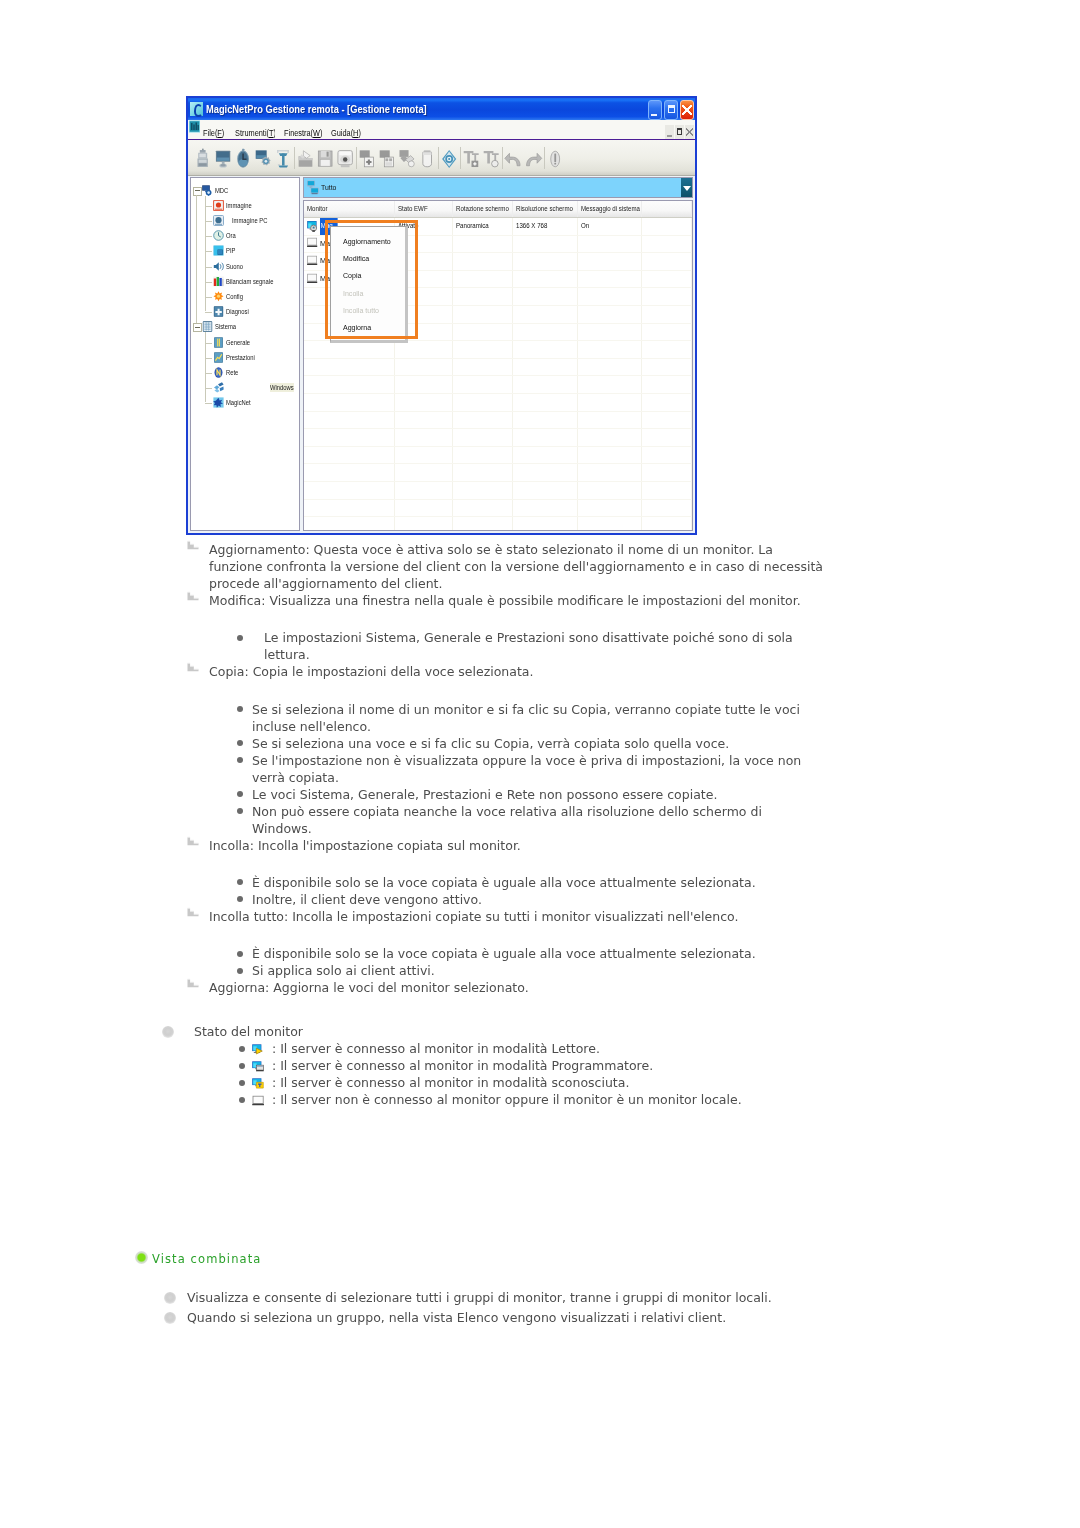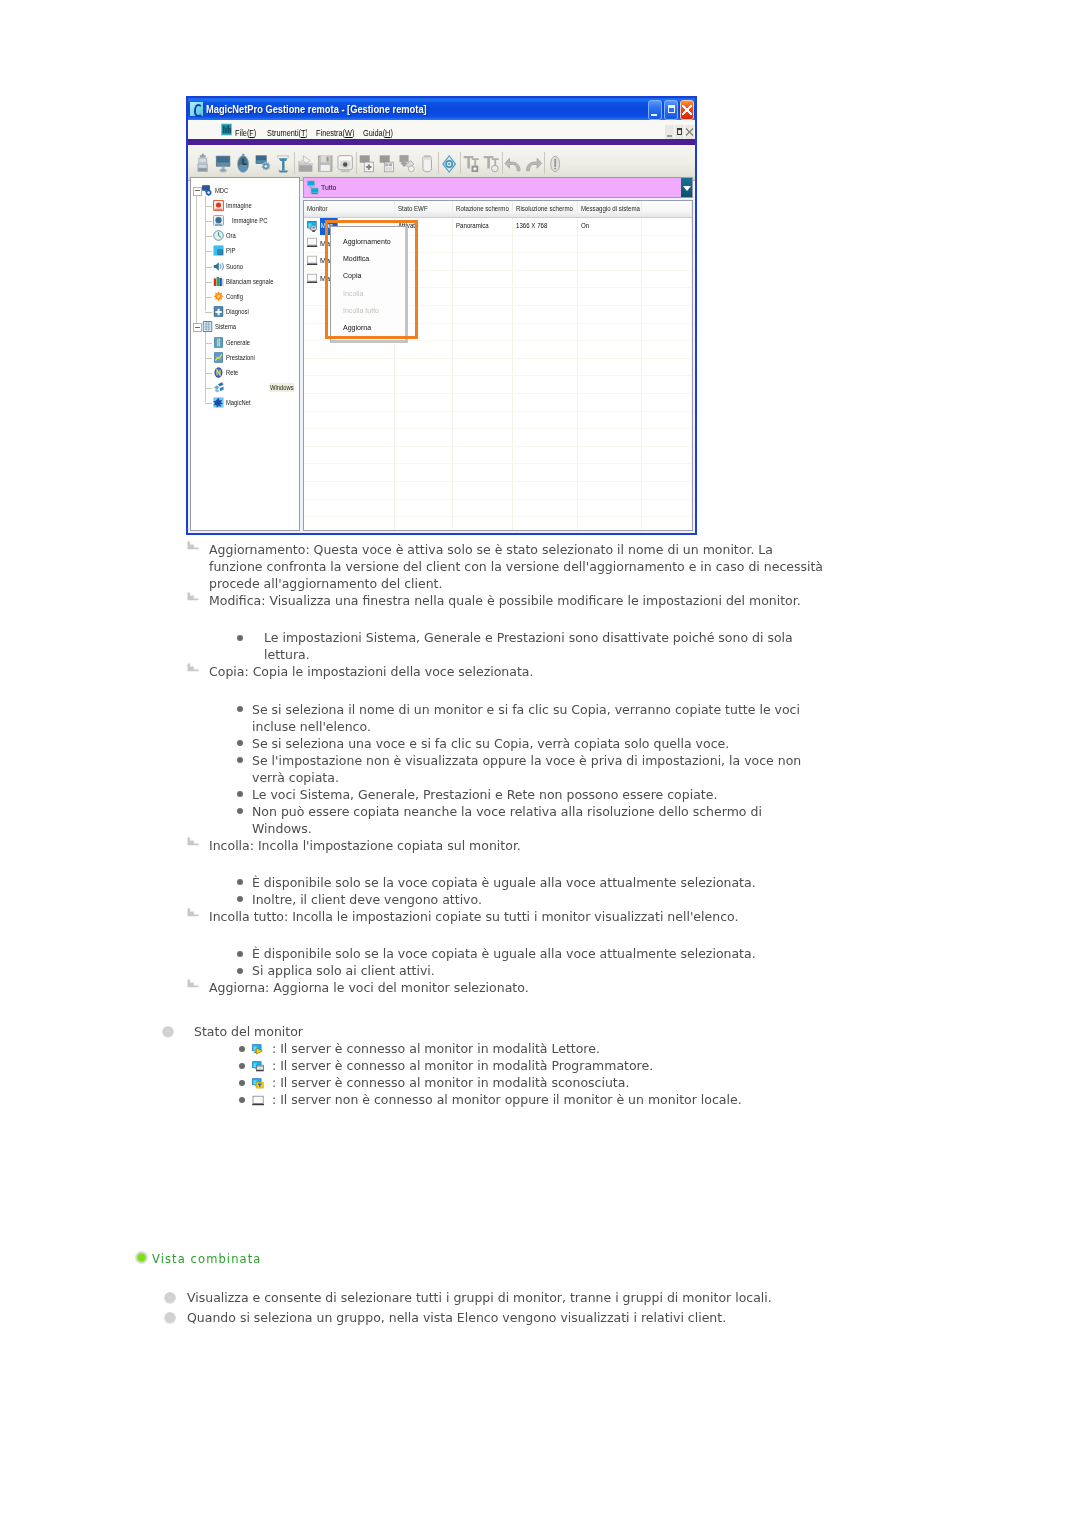--- a/index.html
+++ b/index.html
@@ -26,22 +26,22 @@
   .tb-btn.close{background:linear-gradient(to bottom,#fb9140 0%,#f05a18 35%,#dd2208 100%);border-color:#ffc7a5;}
   .tb-btn.min:after{content:"";position:absolute;left:2px;bottom:3px;width:6px;height:2.5px;background:#eef4ff;}
   .tb-btn.max:after{content:"";position:absolute;left:2.5px;top:4px;width:7px;height:8px;
       border:1.5px solid #eef4ff;border-top-width:3px;box-sizing:border-box;}
   .tb-btn.close:after{content:"";position:absolute;left:1px;top:4px;right:1px;bottom:4px;
       background:
         linear-gradient(45deg,transparent 42%,#fff 42%,#fff 58%,transparent 58%),
         linear-gradient(-45deg,transparent 42%,#fff 42%,#fff 58%,transparent 58%);}
   .tb-btn .g{position:absolute;inset:0;display:block;}
 
-  .menubar{position:relative;height:19px;background:#f8f8f4;display:flex;align-items:center;
-      border-bottom:6px solid #4c1d95;padding-left:32px;}
+  .menubar{position:relative;height:19px;background:#f8f8f4;display:flex;align-items:flex-start;
+      border-bottom:1px solid #4c1d95;}
   .menubar .mb-ico{width:11px;height:13px;margin-left:1px;margin-right:3px;flex:none;position:relative;}
   .menubar .mb-ico svg{display:block;}
   .mb-item{font-family:"Liberation Sans",sans-serif;font-size:8.4px;color:#0c0c0c;white-space:nowrap;
       display:inline-block;transform:scaleX(.88);transform-origin:left center;}
   .mb-wrap{display:inline-block;overflow:hidden;margin-right:9px;vertical-align:middle;}
   .mb-item u{text-decoration:underline;}
   .mdi-btns{position:absolute;right:1px;top:5px;display:flex;gap:1px;}
   .mdi-btn{width:9px;height:14px;background:#e9e9e4;position:relative;}
   .mdi-btn.m1:after{content:"";position:absolute;left:2px;bottom:2px;width:5px;height:2px;background:#9c9c9c;}
   .mdi-btn.m2:after{content:"";position:absolute;left:2px;top:3px;width:5px;height:7px;
@@ -64,21 +64,21 @@
       white-space:nowrap;display:flex;align-items:center;height:13px;}
   .tnode .ti{width:11px;height:11px;margin-right:2px;flex:none;position:relative;}
   .tnode .ti svg{display:block;width:11px;height:11px;}
   .tnode .tl{line-height:9px;transform:scaleX(.80);transform-origin:left center;}
   .tnode.sel .tl{background:#efefdc;}
   .plusbox{position:absolute;width:7px;height:7px;border:1px solid #b5b59f;background:#fff;}
   .plusbox:before{content:"";position:absolute;left:1px;top:2.5px;width:5px;height:1px;background:#6b6b5a;}
   .tline{position:absolute;background:#c9c9b8;}
 
   .rightpane{flex:1;min-width:0;margin-left:3px;display:flex;flex-direction:column;position:relative;}
-  .combo{height:21px;background:#f0abfc;border:1px solid #9a9ab0;box-sizing:border-box;
+  .combo{height:21px;background:#7dd3fc;border:1px solid #9a9ab0;box-sizing:border-box;
       display:flex;align-items:center;position:relative;}
   .combo .ci{width:12px;height:15px;margin-left:3px;margin-right:2px;flex:none;position:relative;}
   .combo .ci svg{display:block;}
   .combo .ct{font-size:8px;font-family:"Liberation Sans",sans-serif;color:#151515;
       display:inline-block;transform:scaleX(.86);transform-origin:left center;}
   .combo .carrow{position:absolute;right:0px;top:0px;width:11px;height:19px;
       background:linear-gradient(to bottom,#1c6f92 0%,#14627f 50%,#0d5068 100%);
       display:flex;align-items:center;justify-content:center;}
   .combo .carrow i{width:0;height:0;border-left:4px solid transparent;border-right:4px solid transparent;
       border-top:5px solid #ffffff;display:block;margin-top:2px;}

